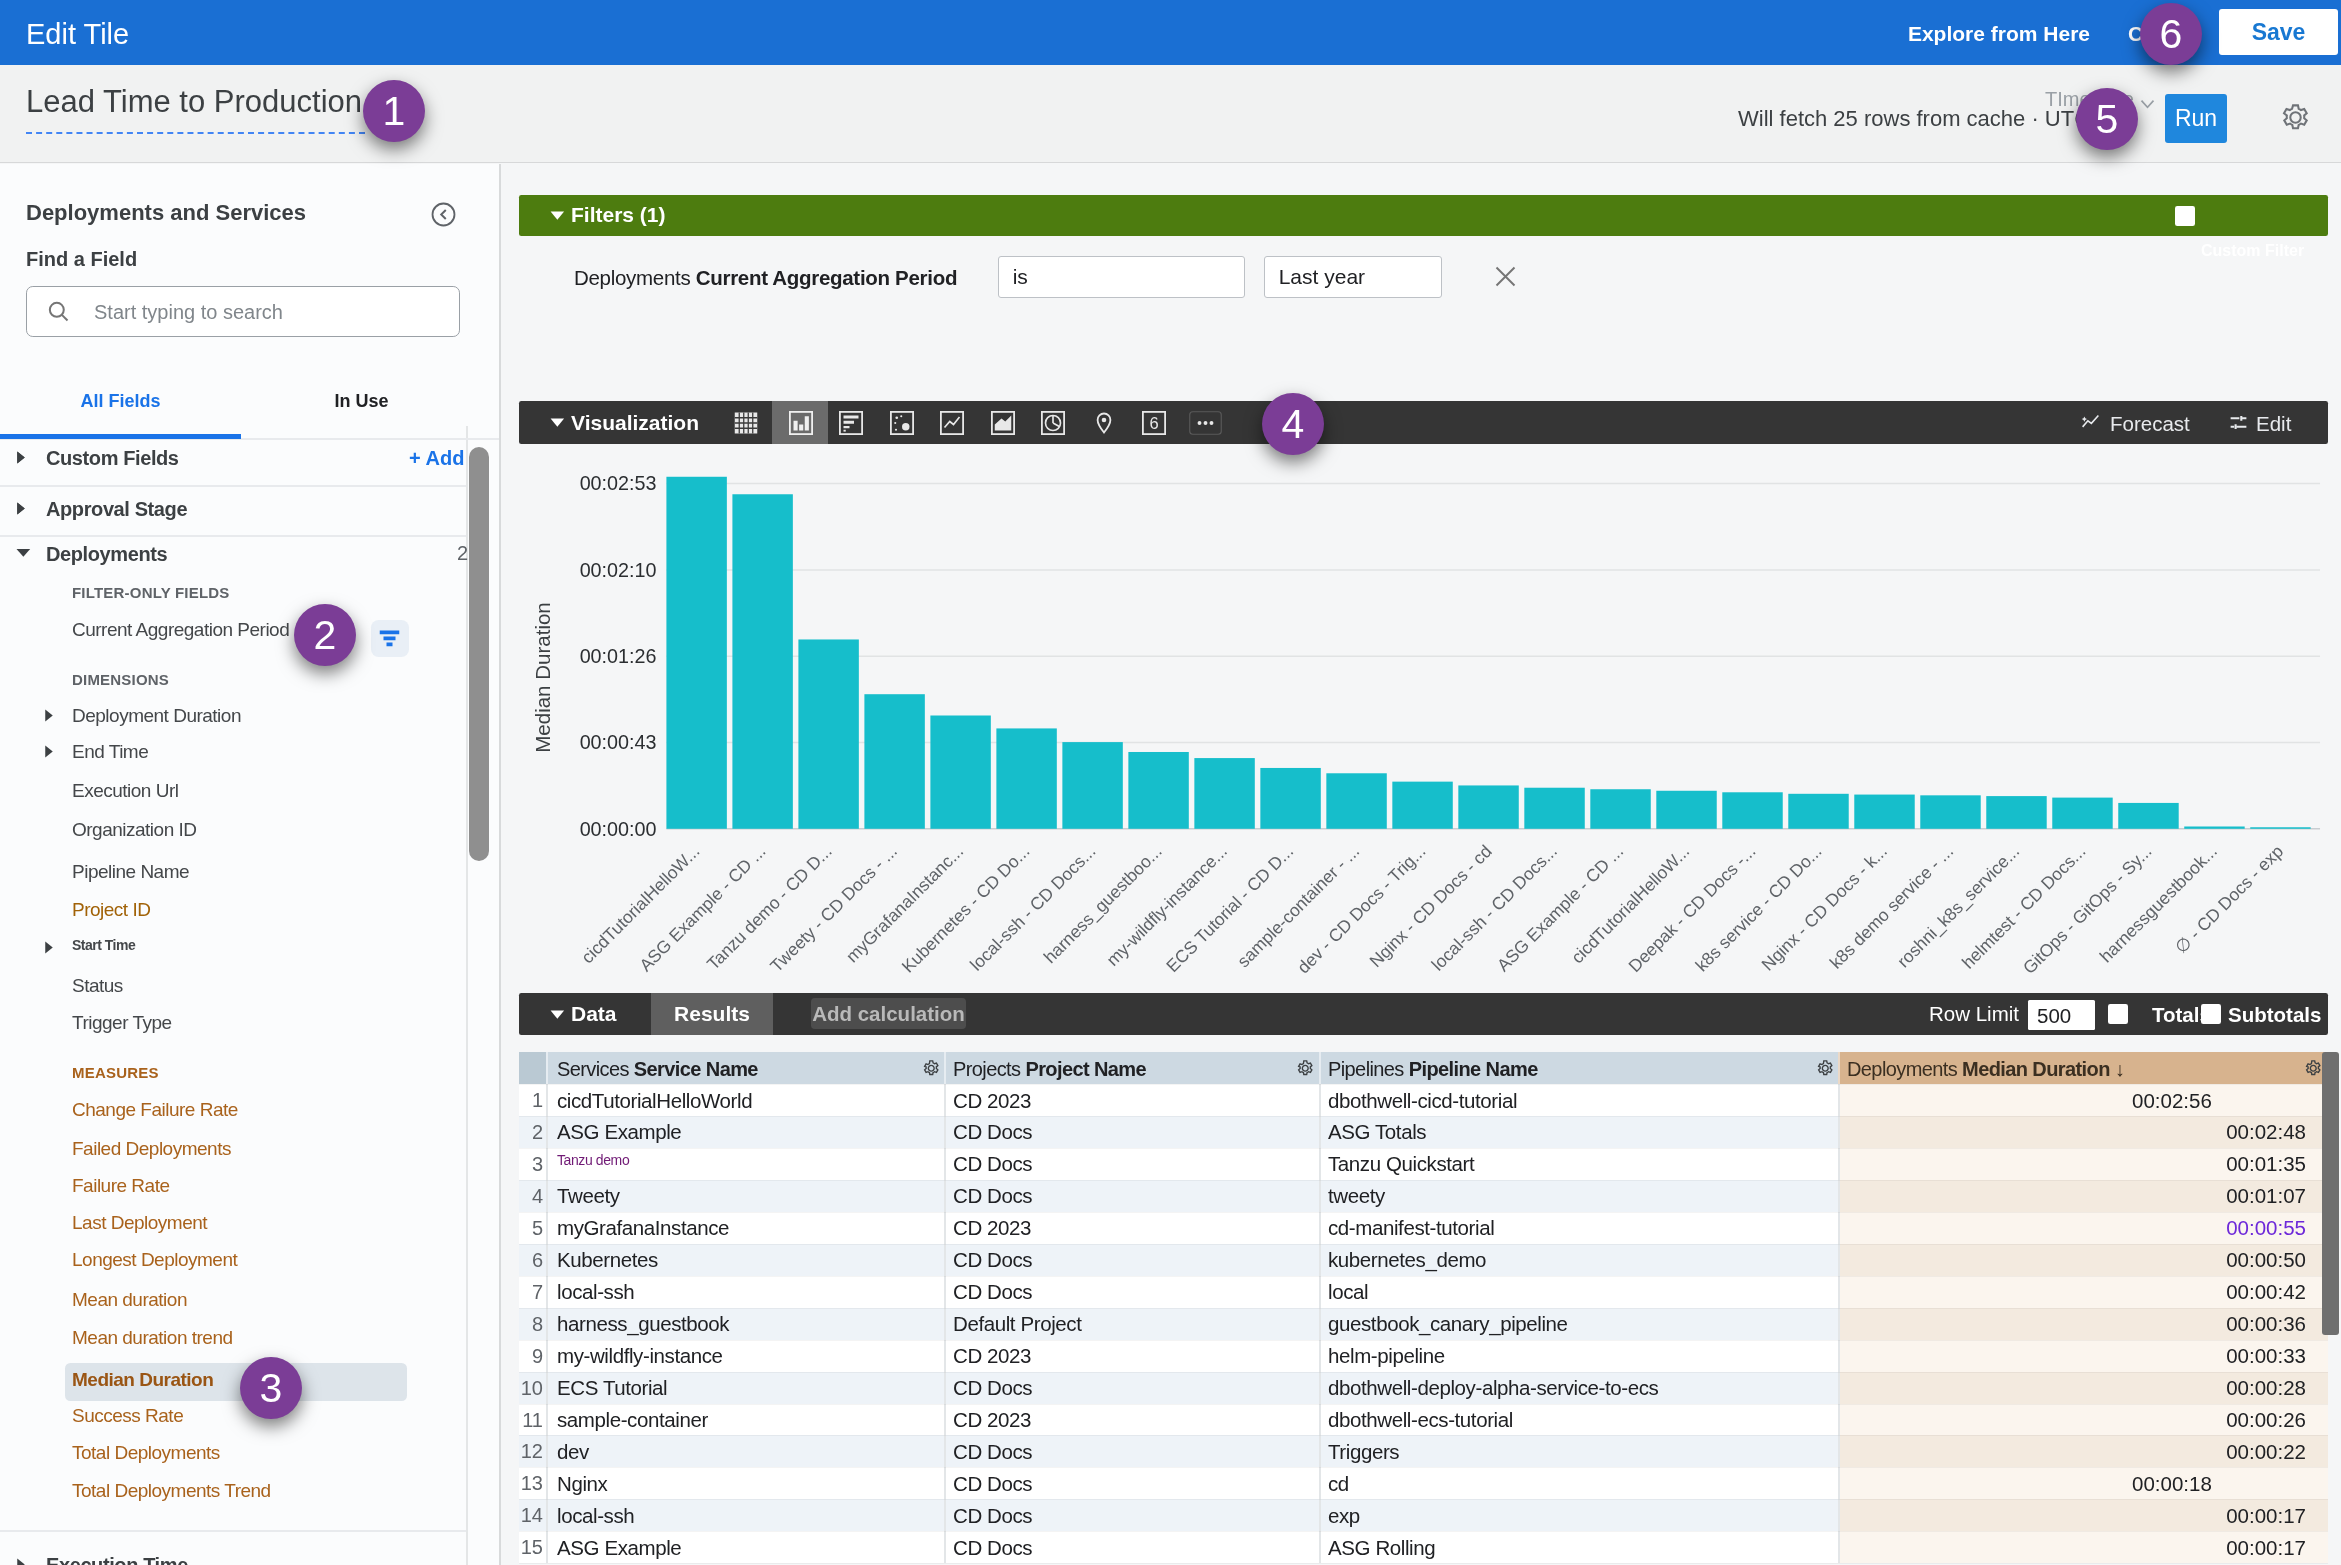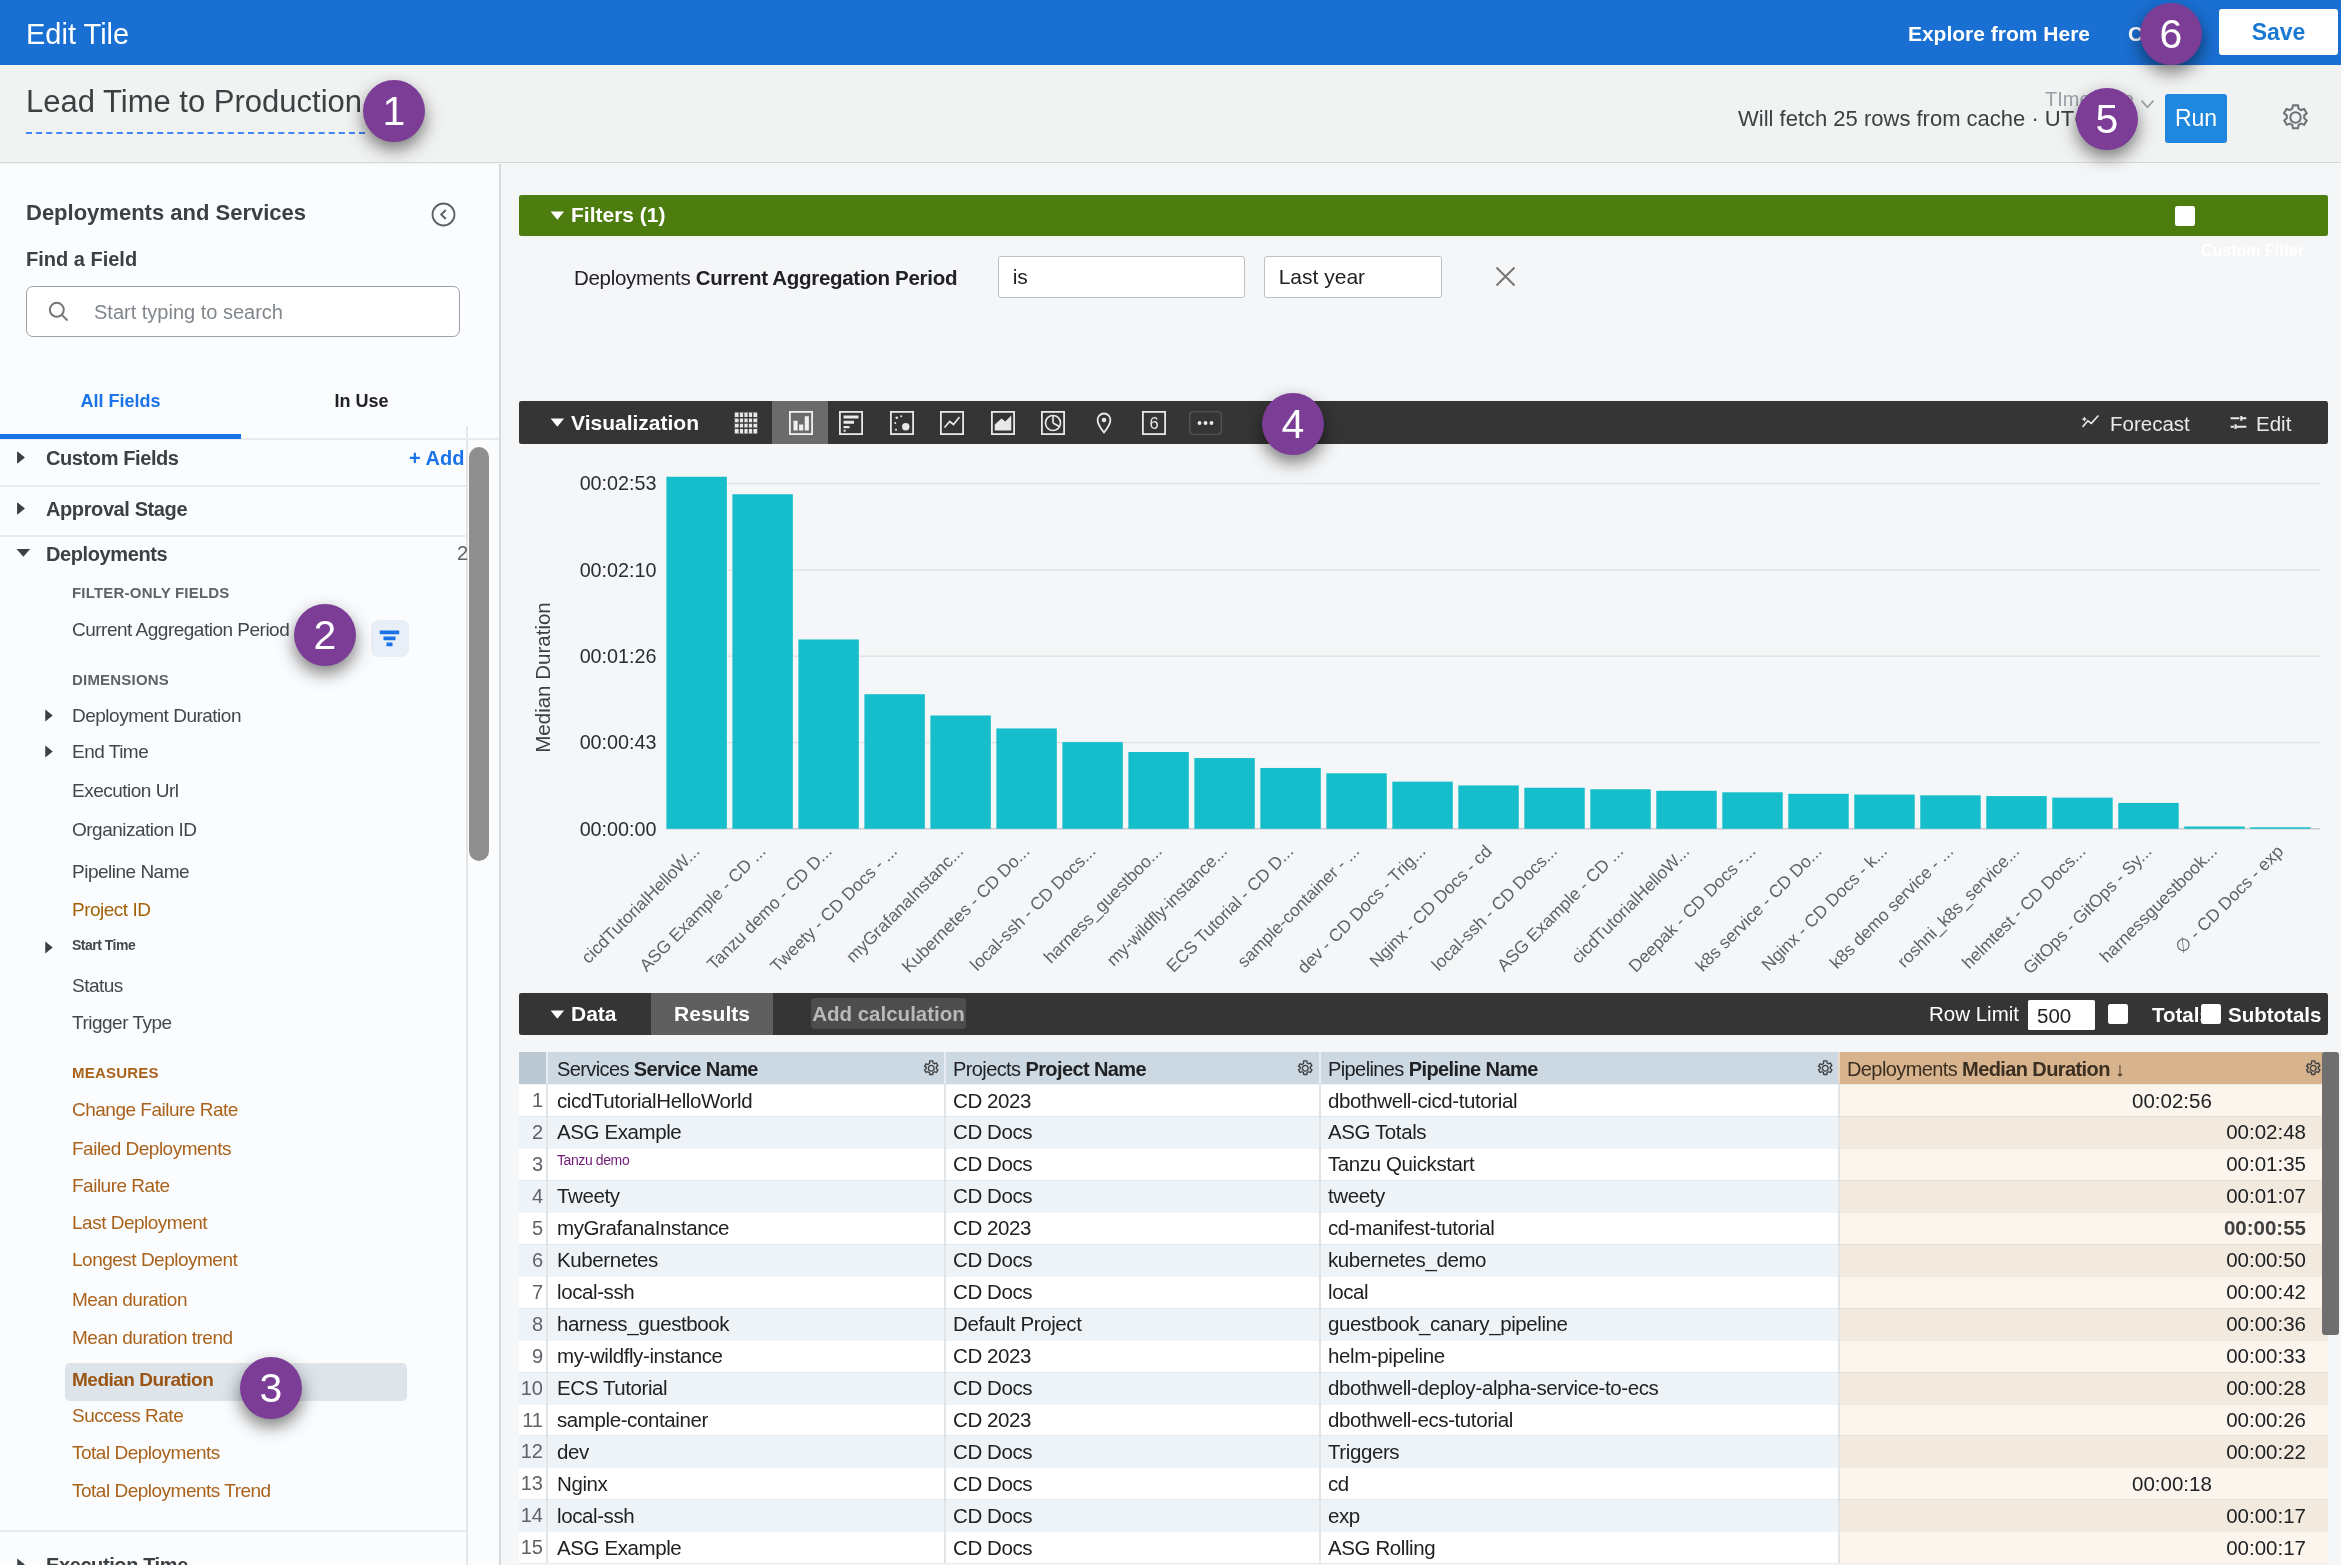--- a/index.html
+++ b/index.html
@@ -345,21 +345,21 @@
     <div class="abs" style="left:38px;top:132px;font-size:20.5px;letter-spacing:-0.4px;color:#202124;">Tweety</div>
     <div class="abs" style="left:434px;top:132px;font-size:20.5px;letter-spacing:-0.4px;color:#202124;">CD Docs</div>
     <div class="abs" style="left:809px;top:132px;font-size:20.5px;letter-spacing:-0.4px;color:#202124;">tweety</div>
     <div class="abs" style="left:1613px;top:132px;width:174px;font-size:20.5px;color:#202124;text-align:right;">00:01:07</div>
     <div class="abs" style="left:0;top:160px;width:1809px;height:32px;background:#ffffff;"></div>
     <div class="abs" style="left:1319px;top:160px;width:490px;height:32px;background:#fbf5ee;"></div>
     <div class="abs" style="left:0;top:160px;width:24px;height:32px;font-size:20px;color:#5f6368;text-align:right;line-height:32px;">5</div>
     <div class="abs" style="left:38px;top:164px;font-size:20.5px;letter-spacing:-0.4px;color:#202124;">myGrafanaInstance</div>
     <div class="abs" style="left:434px;top:164px;font-size:20.5px;letter-spacing:-0.4px;color:#202124;">CD 2023</div>
     <div class="abs" style="left:809px;top:164px;font-size:20.5px;letter-spacing:-0.4px;color:#202124;">cd-manifest-tutorial</div>
-    <div class="abs" style="left:1613px;top:164px;width:174px;font-size:20.5px;color:#404040;text-align:right;font-weight:bold;">00:00:55</div>
+    <div class="abs" style="left:1613px;top:164px;width:174px;font-size:20.5px;color:#6d28d9;text-align:right;">00:00:55</div>
     <div class="abs" style="left:0;top:192px;width:1809px;height:32px;background:#eef3f8;"></div>
     <div class="abs" style="left:1319px;top:192px;width:490px;height:32px;background:#f3eadf;"></div>
     <div class="abs" style="left:0;top:192px;width:24px;height:32px;font-size:20px;color:#5f6368;text-align:right;line-height:32px;">6</div>
     <div class="abs" style="left:38px;top:196px;font-size:20.5px;letter-spacing:-0.4px;color:#202124;">Kubernetes</div>
     <div class="abs" style="left:434px;top:196px;font-size:20.5px;letter-spacing:-0.4px;color:#202124;">CD Docs</div>
     <div class="abs" style="left:809px;top:196px;font-size:20.5px;letter-spacing:-0.4px;color:#202124;">kubernetes_demo</div>
     <div class="abs" style="left:1613px;top:196px;width:174px;font-size:20.5px;color:#202124;text-align:right;">00:00:50</div>
     <div class="abs" style="left:0;top:224px;width:1809px;height:32px;background:#ffffff;"></div>
     <div class="abs" style="left:1319px;top:224px;width:490px;height:32px;background:#fbf5ee;"></div>
     <div class="abs" style="left:0;top:224px;width:24px;height:32px;font-size:20px;color:#5f6368;text-align:right;line-height:32px;">7</div>

